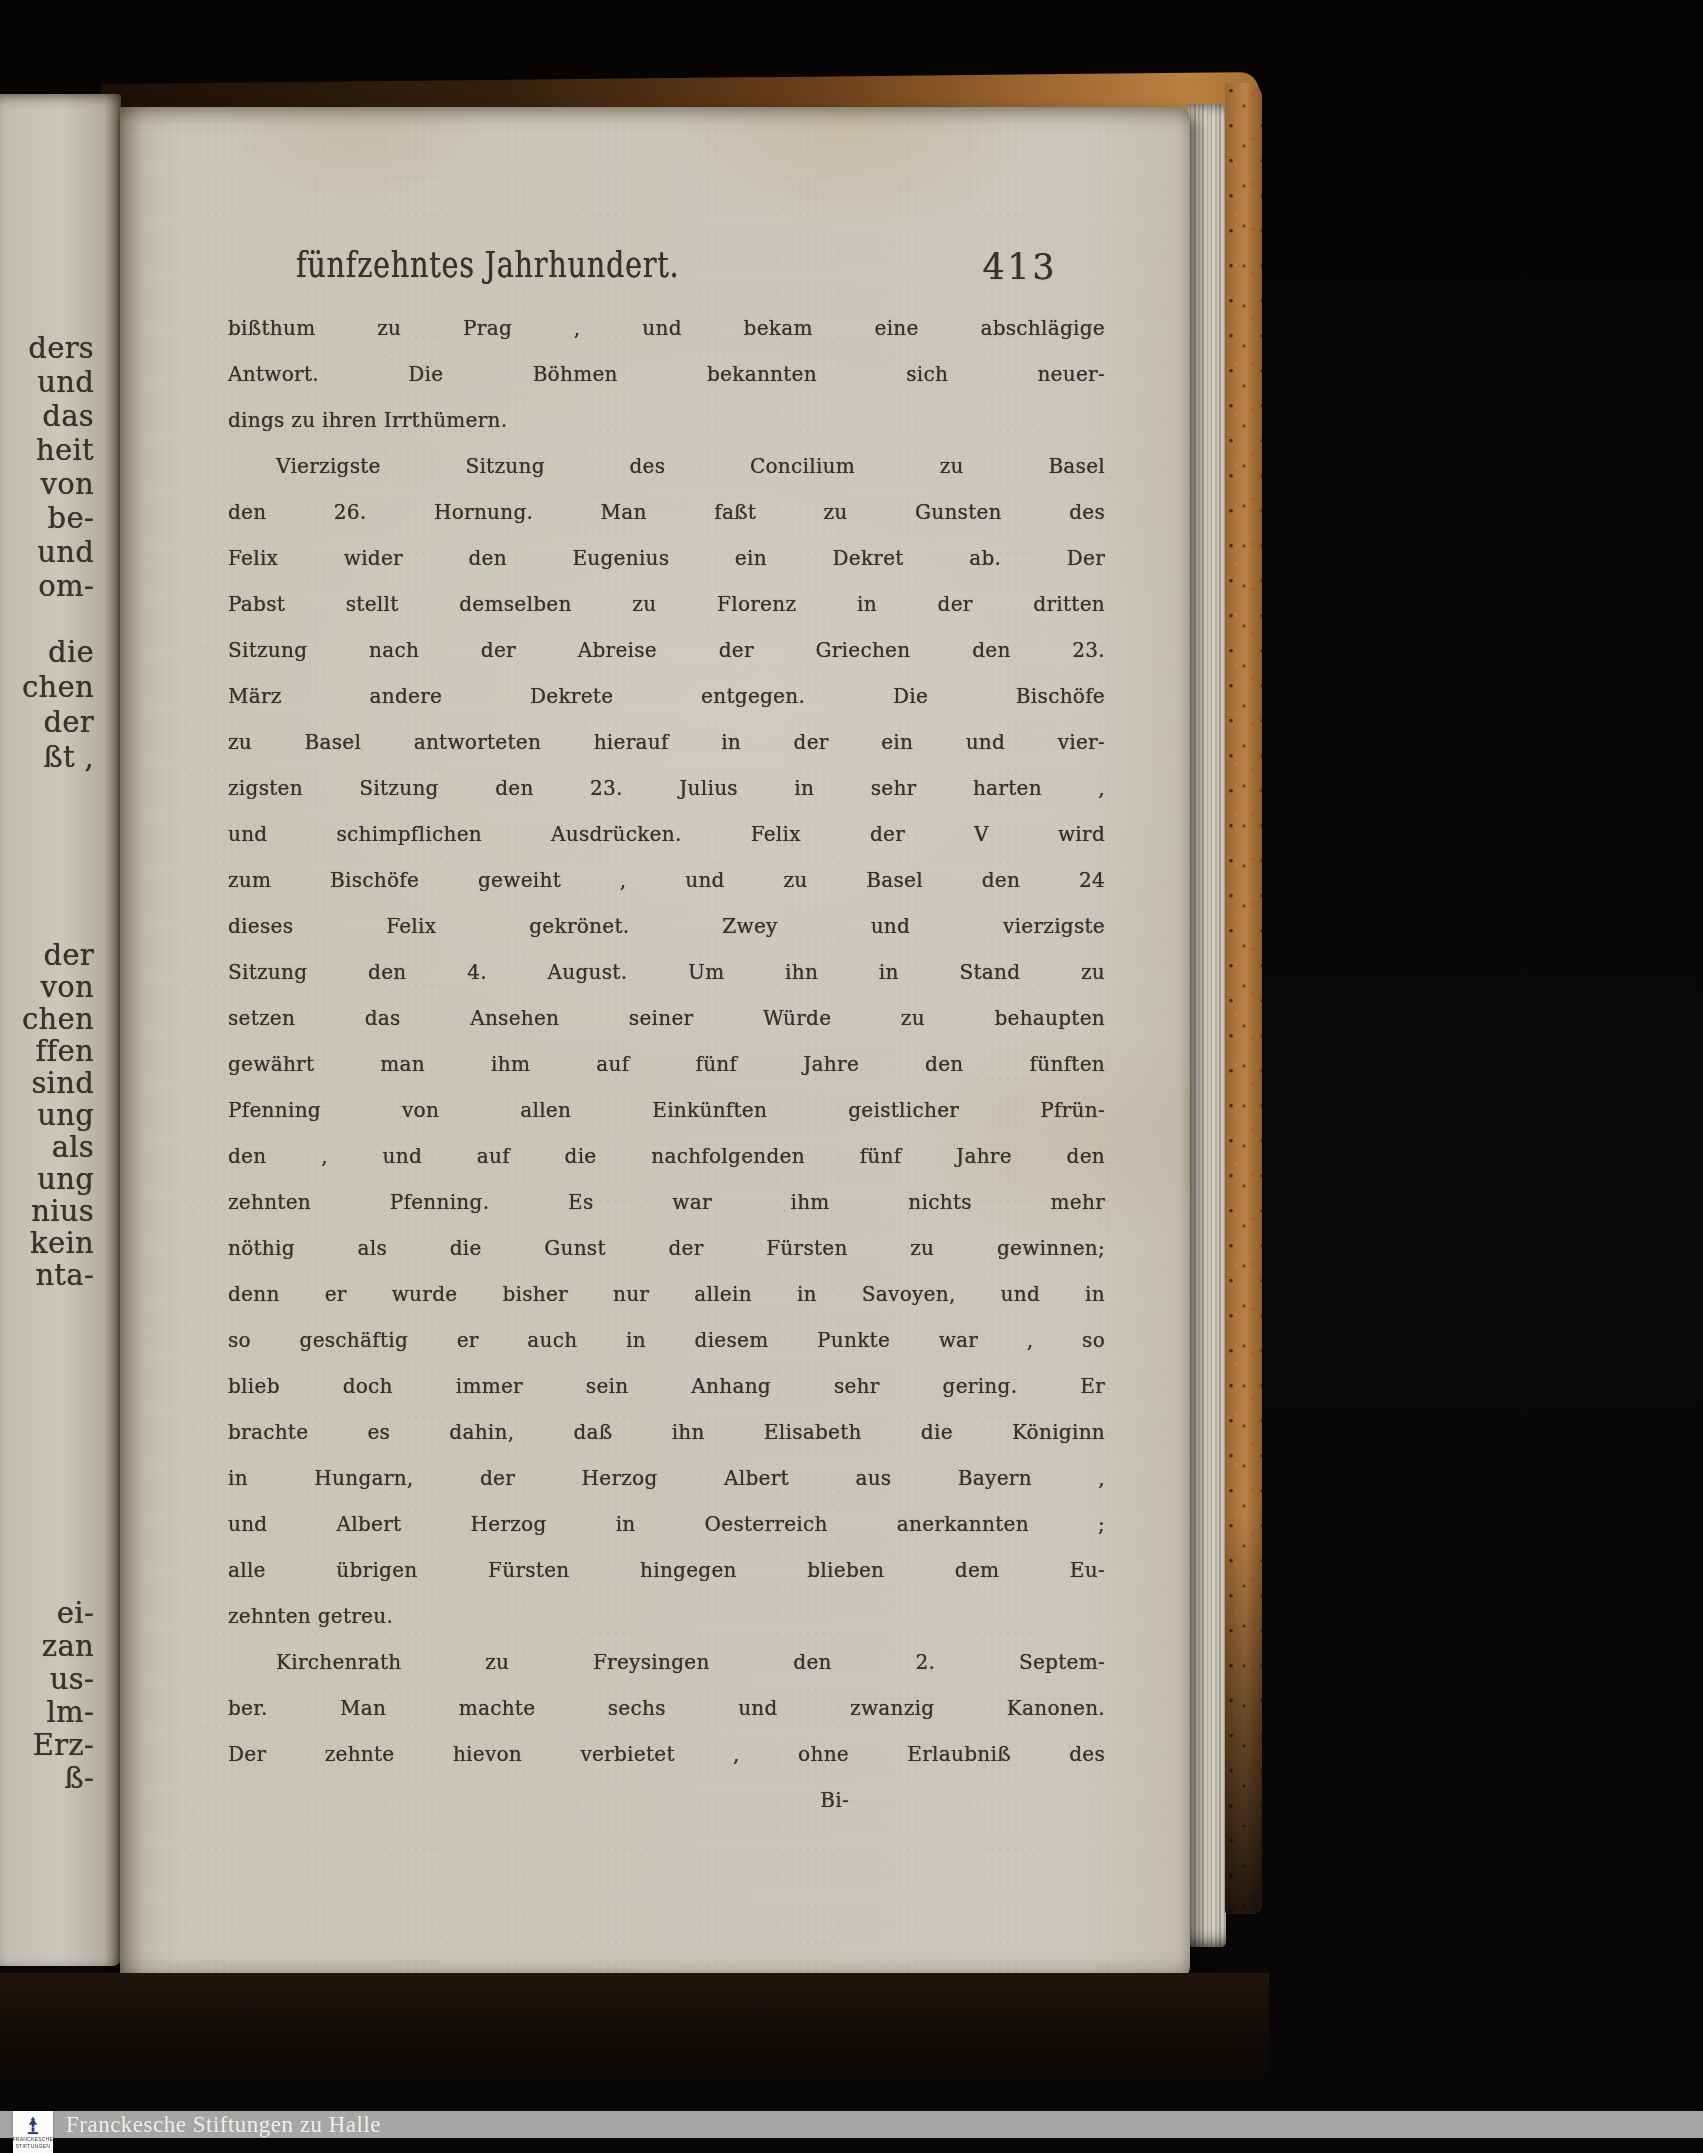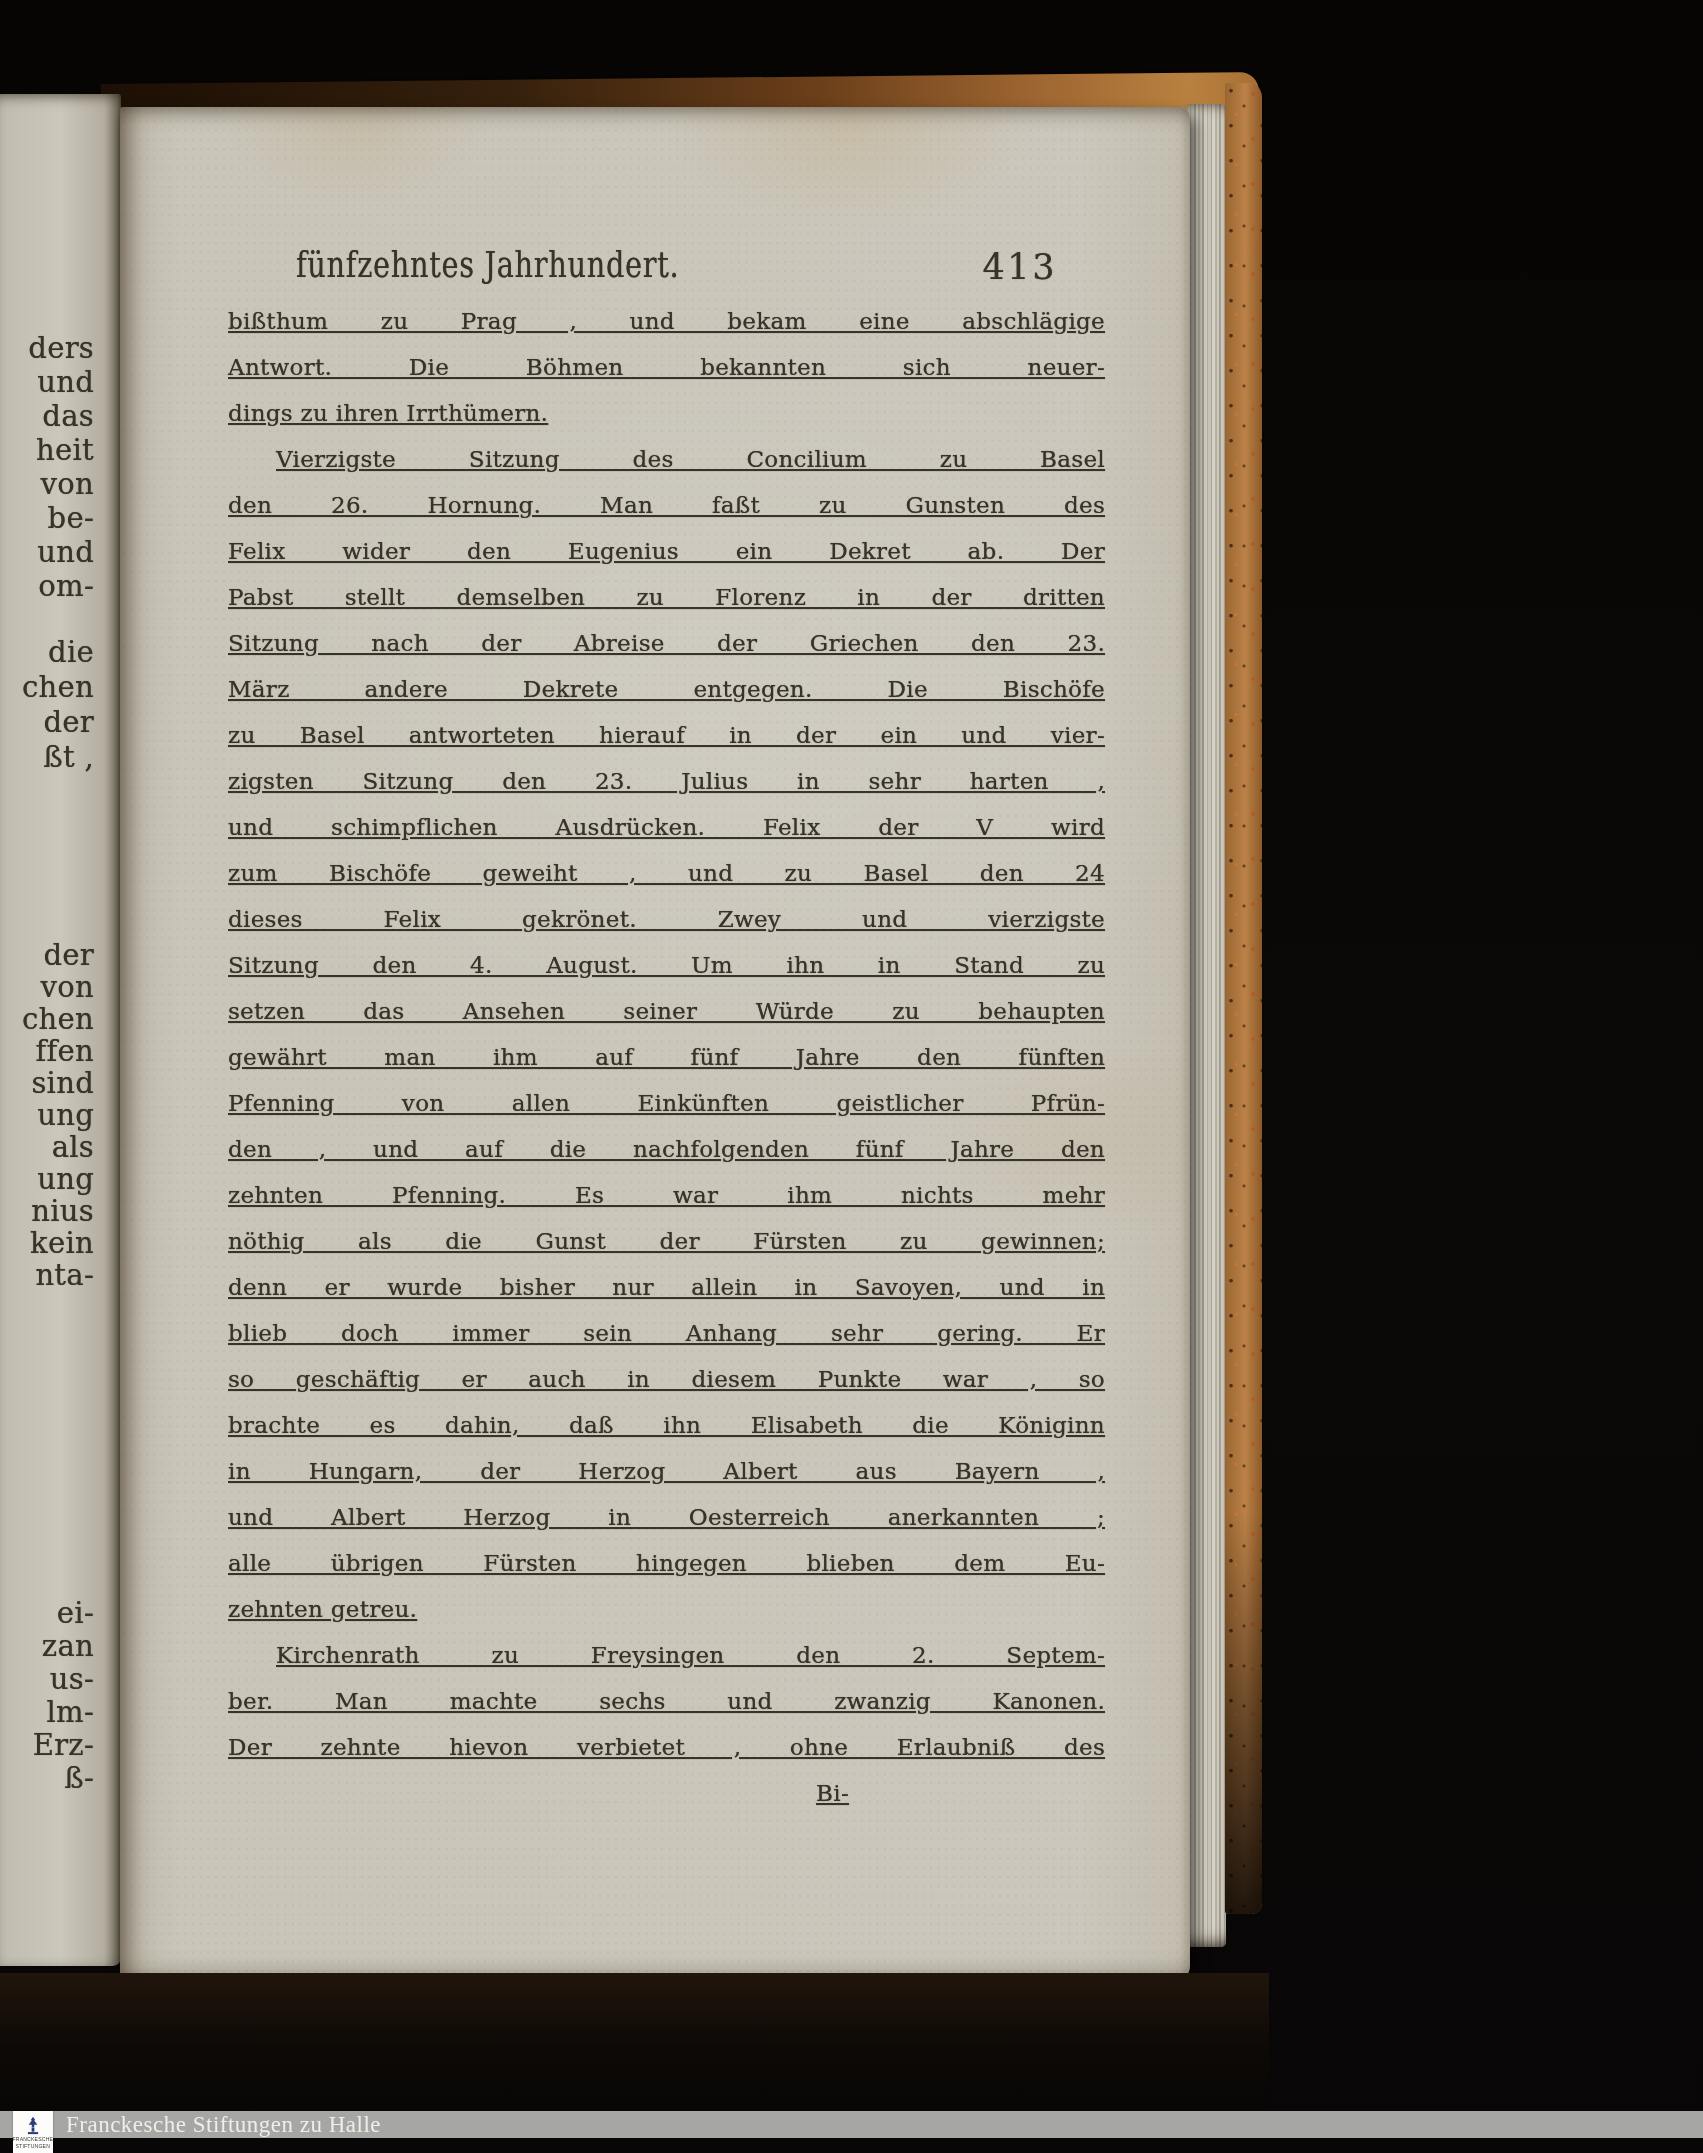--- a/index.html
+++ b/index.html
@@ -45,21 +45,21 @@
                5.1px 8.5px 15.3px rgba(0,0,0,.55);
     border-radius:3.4px 10.2px 15.3px 6.8px;}
   .bottom-shade{position:absolute;left:0;top:1973px;width:1269px;height:140px;
     background:linear-gradient(180deg,#20150b 0%,#0d0906 55%,#070605 100%);}
 
   
   .ink{color:#37322a;text-shadow:0 0 0.9px rgba(55,45,30,.6),0.3px 0.3px 0 rgba(55,45,30,.3);}
   .header{position:absolute;left:228px;top:245px;width:877px;height:53px;font-size:35px;}
   .header .title{position:absolute;left:68px;top:0;letter-spacing:0.9px;transform:scaleX(.82);transform-origin:left top;white-space:nowrap;}
   .header .pagenum{position:absolute;right:48px;top:1.7px;letter-spacing:2.6px;}
-  .body-text{position:absolute;left:228px;top:298px;width:877px;font-size:23px;line-height:46px;letter-spacing:0.3px;text-decoration:underline;}
+  .body-text{position:absolute;left:228px;top:305px;width:877px;font-size:20px;line-height:46px;letter-spacing:0.3px;}
   .line{height:46px;text-align:justify;text-align-last:justify;box-sizing:border-box;}
   .line.short{text-align-last:left;}
   .line.indent{padding-left:48px;}
   .line.catchword{text-align-last:right;padding-right:256px;}
 
   
   .marg{position:absolute;left:0;width:94px;text-align:right;font-size:29px;letter-spacing:0.3px;}
   .m1{top:331px;line-height:34px;}
   .m2{top:635px;line-height:35px;}
   .m3{top:939px;line-height:32px;}
@@ -147,22 +147,22 @@
       <div class="line">zum Bischöfe geweiht , und zu Basel den 24</div>
       <div class="line">dieses Felix gekrönet. Zwey und vierzigste</div>
       <div class="line">Sitzung den 4. August. Um ihn in Stand zu</div>
       <div class="line">setzen das Ansehen seiner Würde zu behaupten</div>
       <div class="line">gewährt man ihm auf fünf Jahre den fünften</div>
       <div class="line">Pfenning von allen Einkünften geistlicher Pfrün-</div>
       <div class="line">den , und auf die nachfolgenden fünf Jahre den</div>
       <div class="line">zehnten Pfenning. Es war ihm nichts mehr</div>
       <div class="line">nöthig als die Gunst der Fürsten zu gewinnen;</div>
       <div class="line">denn er wurde bisher nur allein in Savoyen, und in</div>
+      <div class="line">so geschäftig er auch in diesem Punkte war , so</div>
       <div class="line">blieb doch immer sein Anhang sehr gering. Er</div>
-      <div class="line">so geschäftig er auch in diesem Punkte war , so</div>
       <div class="line">brachte es dahin, daß ihn Elisabeth die Königinn</div>
       <div class="line">in Hungarn, der Herzog Albert aus Bayern ,</div>
       <div class="line">und Albert Herzog in Oesterreich anerkannten ;</div>
       <div class="line">alle übrigen Fürsten hingegen blieben dem Eu-</div>
       <div class="line short">zehnten getreu.</div>
       <div class="line indent">Kirchenrath zu Freysingen den 2. Septem-</div>
       <div class="line">ber. Man machte sechs und zwanzig Kanonen.</div>
       <div class="line">Der zehnte hievon verbietet , ohne Erlaubniß des</div>
       <div class="line catchword">Bi-</div>
     </div>

